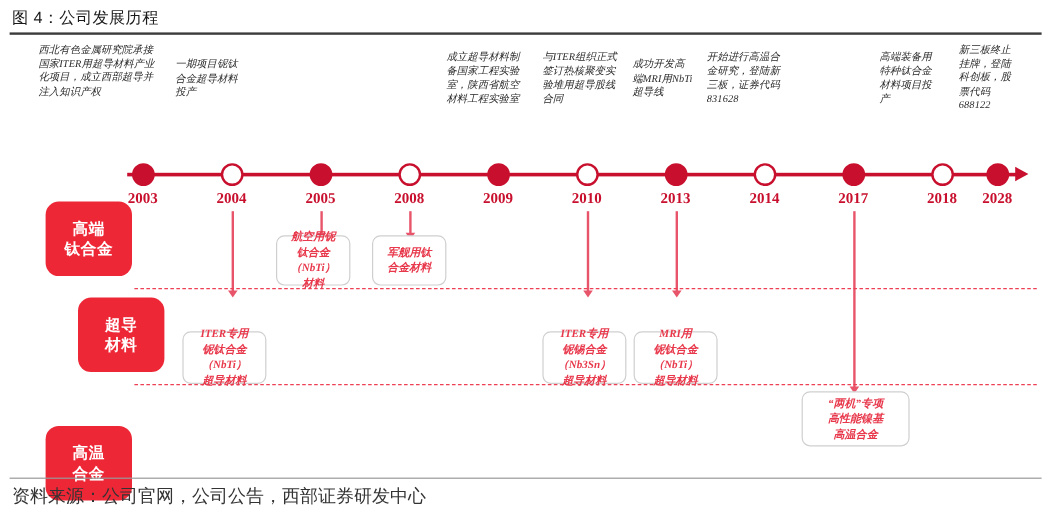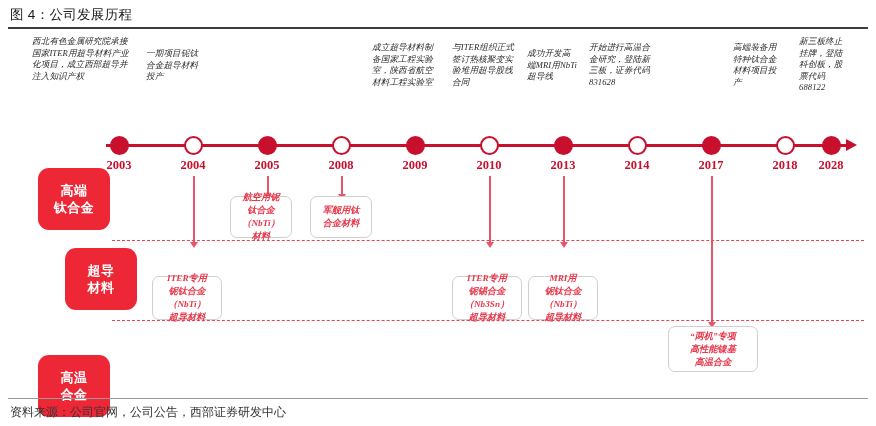--- a/index.html
+++ b/index.html
@@ -41,21 +41,21 @@
     left: 8px;
     top: 398px;
     width: 860px;
     height: 1px;
     background: #9a9a9a;
   }
   #source-note {
     position: absolute;
     left: 10px;
     top: 404px;
-    font-size: 12px;
+    font-size: 15px;
     color: #333;
   }
 
   
   #diagram {
     position: absolute;
     left: 0;
     top: 30px;
     width: 876px;
     height: 366px;

